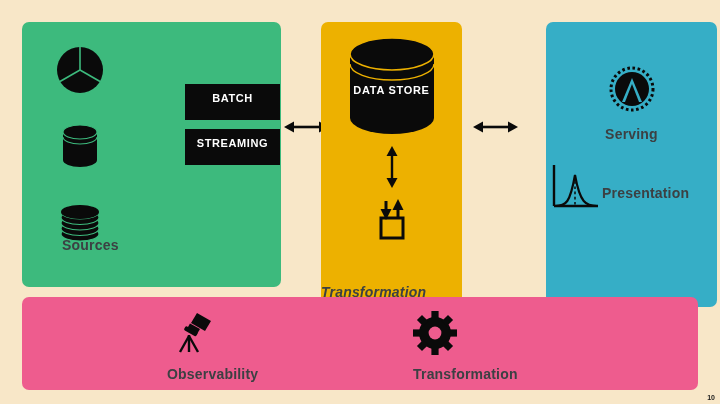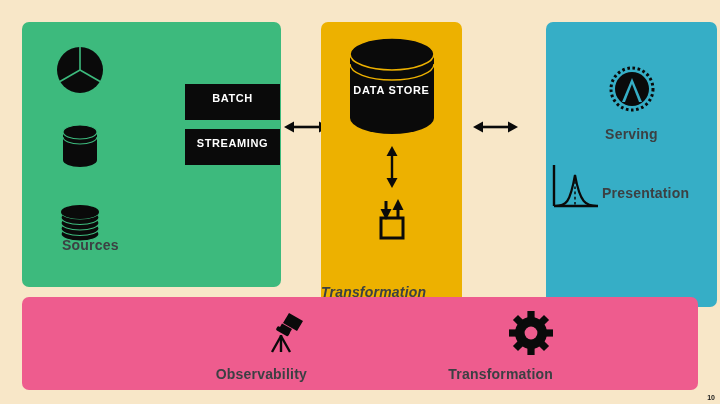--- a/index.html
+++ b/index.html
@@ -145,21 +145,21 @@
   .ops-items {
     position: absolute;
     left: 0; right: 0; top: 14px;
     display: flex;
     justify-content: center;
     gap: 106px;
   }
   .ops-item {
     display: flex;
     flex-direction: column;
-    align-items: flex-end;
+    align-items: flex-start;
     width: 140px;
   }
   .ops-caption {
     color: #3c4043;
     font-size: 14px;
     font-weight: bold;
     margin-top: 7px;
     letter-spacing: 0.2px;
   }
 

